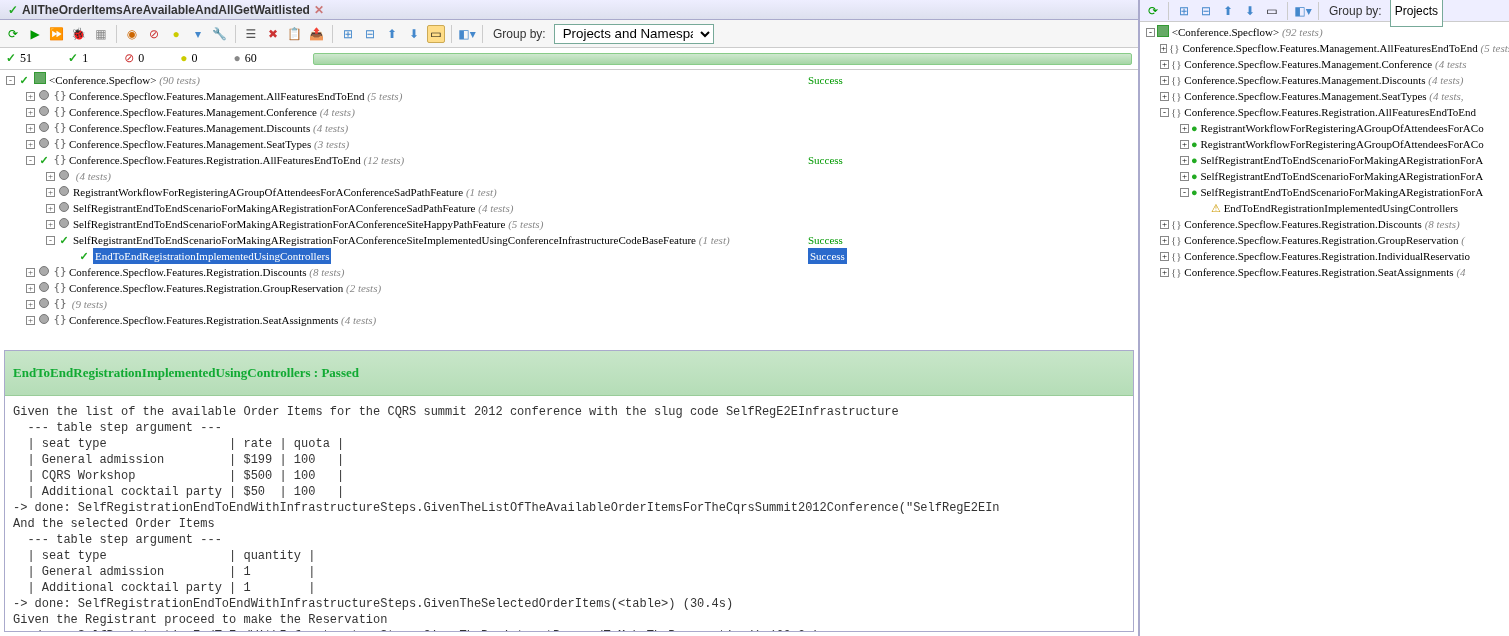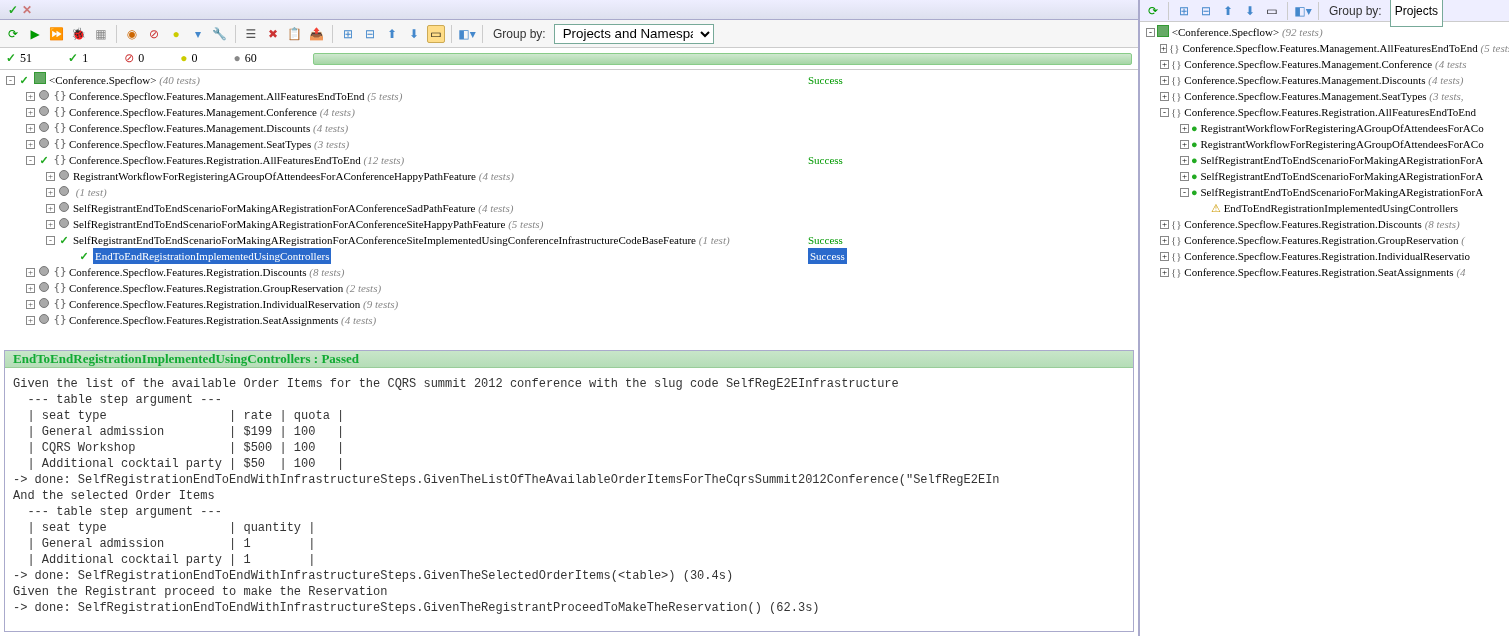--- a/index.html
+++ b/index.html
@@ -26,37 +26,38 @@
   .tree-row .chk { color: #2a2; font-weight: bold; }
   .tree-row .dot { display: inline-block; width: 10px; height: 10px; border-radius: 50%; background: #aaa; border: 1px solid #777; }
   .tree-row .brace { color: #666; font-family: monospace; }
   .tree-row .name { color: #000; }
   .tree-row .count { color: #888; font-style: italic; }
   .tree-row .status-ok { color: #090; position: absolute; left: 808px; }
   .tree-row.selected .name-sel { background: #2a6acc; color: #fff; padding: 0 2px; }
   .tree-row.selected .status-sel { background: #2a6acc; color: #fff; padding: 0 2px; position: absolute; left: 808px; }
   .output-wrap { height: 290px; display: flex; }
   .output-body { flex: 1; border: 1px solid #aac; margin: 4px; overflow: hidden; display: flex; flex-direction: column; }
-  .output-header { background: linear-gradient(#c8e6c9, #b5ddb7); padding: 0 8px; font-family: Tahoma; font-size: 13px; color: #1a3; font-weight: bold; border-bottom: 1px solid #9c9; }
+  .output-header { background: linear-gradient(#c8e6c9, #b5ddb7); padding: 14px 8px; font-family: Tahoma; font-size: 13px; color: #1a3; font-weight: bold; border-bottom: 1px solid #9c9; }
   .output-pre { flex: 1; overflow: auto; padding: 8px; font-family: "Courier New", monospace; font-size: 12px; line-height: 16px; white-space: pre; color: #333; }
   .right-toolbar { height: 22px; background: #eef; border-bottom: 1px solid #ccc; display: flex; align-items: center; gap: 4px; padding: 0 4px; }
   .right-tree { padding: 2px 0; font-family: Tahoma; font-size: 11px; overflow: hidden; }
   .right-row { display: flex; align-items: center; height: 16px; white-space: nowrap; }
   .warn-ico { color: #c90; }
   .ok-ico { color: #2a2; }
   .proj-ico { display:inline-block; width:12px; height:12px; background:#6a6; border:1px solid #393; }
 </style>
 </head>
 <body>
 
 <div class="left-pane">
 
   <div class="tab-bar">
     <div class="tab">
       <span class="chk">✓</span>
+      <span>AllTheOrderItemsAreAvailableAndAllGetWaitlisted</span>
       <span class="x">✕</span>
     </div>
   </div>
 
   <div class="toolbar">
     <span class="tb-btn" style="color:#090">⟳</span>
     <span class="tb-btn" style="color:#090">▶</span>
     <span class="tb-btn" style="color:#090">⏩</span>
     <span class="tb-btn" style="color:#c90">🐞</span>
     <span class="tb-btn" style="color:#888">▦</span>
@@ -109,48 +110,48 @@
       </div>
     <div class="progress"></div>
   </div>
 
   <div class="tree-area" style="position:relative">
     <div class="tree-row" style="padding-left:6px">
       <span class="exp">-</span>
       <span class="ico chk">✓</span>
       <span class="ico"><span class="proj-ico"></span></span>
       <span class="name">&lt;Conference.Specflow&gt;</span>&nbsp;
-      <span class="count">(40 tests)</span>
+      <span class="count">(90 tests)</span>
       <span class="status-ok">Success</span>
     </div>
 
     <div class="tree-row" style="padding-left:26px"><span class="exp">+</span><span class="ico"><span class="dot"></span></span><span class="ico brace">{}</span><span class="name">Conference.Specflow.Features.Management.AllFeaturesEndToEnd</span>&nbsp;<span class="count">(5 tests)</span></div>
     <div class="tree-row" style="padding-left:26px"><span class="exp">+</span><span class="ico"><span class="dot"></span></span><span class="ico brace">{}</span><span class="name">Conference.Specflow.Features.Management.Conference</span>&nbsp;<span class="count">(4 tests)</span></div>
     <div class="tree-row" style="padding-left:26px"><span class="exp">+</span><span class="ico"><span class="dot"></span></span><span class="ico brace">{}</span><span class="name">Conference.Specflow.Features.Management.Discounts</span>&nbsp;<span class="count">(4 tests)</span></div>
     <div class="tree-row" style="padding-left:26px"><span class="exp">+</span><span class="ico"><span class="dot"></span></span><span class="ico brace">{}</span><span class="name">Conference.Specflow.Features.Management.SeatTypes</span>&nbsp;<span class="count">(3 tests)</span></div>
 
     <div class="tree-row" style="padding-left:26px"><span class="exp">-</span><span class="ico chk">✓</span><span class="ico brace">{}</span><span class="name">Conference.Specflow.Features.Registration.AllFeaturesEndToEnd</span>&nbsp;<span class="count">(12 tests)</span><span class="status-ok">Success</span></div>
 
-    <div class="tree-row" style="padding-left:46px"><span class="exp">+</span><span class="ico"><span class="dot"></span></span><span class="name">RegistrantWorkflowForRegisteringAGroupOfAttendeesForAConferenceHappyPathFeature</span>&nbsp;<span class="count">(4 tests)</span></div>
-    <div class="tree-row" style="padding-left:46px"><span class="exp">+</span><span class="ico"><span class="dot"></span></span>&nbsp;<span class="count">(1 test)</span></div>
+    <div class="tree-row" style="padding-left:46px"><span class="exp">+</span><span class="ico"><span class="dot"></span></span>&nbsp;<span class="count">(4 tests)</span></div>
+    <div class="tree-row" style="padding-left:46px"><span class="exp">+</span><span class="ico"><span class="dot"></span></span><span class="name">RegistrantWorkflowForRegisteringAGroupOfAttendeesForAConferenceSadPathFeature</span>&nbsp;<span class="count">(1 test)</span></div>
     <div class="tree-row" style="padding-left:46px"><span class="exp">+</span><span class="ico"><span class="dot"></span></span><span class="name">SelfRegistrantEndToEndScenarioForMakingARegistrationForAConferenceSadPathFeature</span>&nbsp;<span class="count">(4 tests)</span></div>
     <div class="tree-row" style="padding-left:46px"><span class="exp">+</span><span class="ico"><span class="dot"></span></span><span class="name">SelfRegistrantEndToEndScenarioForMakingARegistrationForAConferenceSiteHappyPathFeature</span>&nbsp;<span class="count">(5 tests)</span></div>
 
     <div class="tree-row" style="padding-left:46px"><span class="exp">-</span><span class="ico chk">✓</span><span class="name">SelfRegistrantEndToEndScenarioForMakingARegistrationForAConferenceSiteImplementedUsingConferenceInfrastructureCodeBaseFeature</span>&nbsp;<span class="count">(1 test)</span><span class="status-ok">Success</span></div>
 
     <div class="tree-row selected" style="padding-left:66px">
         <span class="exp blank"></span>
         <span class="ico chk">✓</span>
         <span class="name-sel">EndToEndRegistrationImplementedUsingControllers</span>
         <span class="status-sel">Success</span>
       </div>
 
     <div class="tree-row" style="padding-left:26px"><span class="exp">+</span><span class="ico"><span class="dot"></span></span><span class="ico brace">{}</span><span class="name">Conference.Specflow.Features.Registration.Discounts</span>&nbsp;<span class="count">(8 tests)</span></div>
     <div class="tree-row" style="padding-left:26px"><span class="exp">+</span><span class="ico"><span class="dot"></span></span><span class="ico brace">{}</span><span class="name">Conference.Specflow.Features.Registration.GroupReservation</span>&nbsp;<span class="count">(2 tests)</span></div>
-    <div class="tree-row" style="padding-left:26px"><span class="exp">+</span><span class="ico"><span class="dot"></span></span><span class="ico brace">{}</span><span class="name">Conference.Specflow.Features.Registration.IndividualReservation</span>&nbsp;<span class="count">(9 tests)</span></div>
+    <div class="tree-row" style="padding-left:26px"><span class="exp">+</span><span class="ico"><span class="dot"></span></span><span class="ico brace">{}</span>&nbsp;<span class="count">(9 tests)</span></div>
     <div class="tree-row" style="padding-left:26px"><span class="exp">+</span><span class="ico"><span class="dot"></span></span><span class="ico brace">{}</span><span class="name">Conference.Specflow.Features.Registration.SeatAssignments</span>&nbsp;<span class="count">(4 tests)</span></div>
   </div>
 
   <div class="output-wrap">
     <div class="output-body">
       <div class="output-header">EndToEndRegistrationImplementedUsingControllers : Passed</div>
       <pre class="output-pre">Given the list of the available Order Items for the CQRS summit 2012 conference with the slug code SelfRegE2EInfrastructure
   --- table step argument ---
   | seat type                 | rate | quota |
   | General admission         | $199 | 100   |
@@ -184,21 +185,21 @@
     <span class="groupby-label">Group by:</span>
     <span style="border:1px solid #7a9;padding:8px 4px;background:#fff">Projects</span>
   </div>
 
   <div class="right-tree">
     <div class="right-row" style="padding-left:6px"><span class="exp" style="width:9px;height:9px;border:1px solid #888;font-size:9px;line-height:7px;text-align:center;margin-right:2px">-</span><span class="ico"><span class="proj-ico"></span></span>&nbsp;<span>&lt;Conference.Specflow&gt;</span>&nbsp;<span class="count" style="color:#888;font-style:italic">(92 tests)</span></div>
 
     <div class="right-row" style="padding-left:20px"><span style="width:9px;height:9px;border:1px solid #888;font-size:9px;line-height:7px;text-align:center;margin-right:2px">+</span><span class="brace" style="color:#666">{}</span>&nbsp;<span>Conference.Specflow.Features.Management.AllFeaturesEndToEnd</span>&nbsp;<span style="color:#888;font-style:italic">(5 tests)</span></div>
     <div class="right-row" style="padding-left:20px"><span style="width:9px;height:9px;border:1px solid #888;font-size:9px;line-height:7px;text-align:center;margin-right:2px">+</span><span class="brace" style="color:#666">{}</span>&nbsp;<span>Conference.Specflow.Features.Management.Conference</span>&nbsp;<span style="color:#888;font-style:italic">(4 tests</span></div>
     <div class="right-row" style="padding-left:20px"><span style="width:9px;height:9px;border:1px solid #888;font-size:9px;line-height:7px;text-align:center;margin-right:2px">+</span><span class="brace" style="color:#666">{}</span>&nbsp;<span>Conference.Specflow.Features.Management.Discounts</span>&nbsp;<span style="color:#888;font-style:italic">(4 tests)</span></div>
-    <div class="right-row" style="padding-left:20px"><span style="width:9px;height:9px;border:1px solid #888;font-size:9px;line-height:7px;text-align:center;margin-right:2px">+</span><span class="brace" style="color:#666">{}</span>&nbsp;<span>Conference.Specflow.Features.Management.SeatTypes</span>&nbsp;<span style="color:#888;font-style:italic">(3 tests,</span></div>
+    <div class="right-row" style="padding-left:20px"><span style="width:9px;height:9px;border:1px solid #888;font-size:9px;line-height:7px;text-align:center;margin-right:2px">+</span><span class="brace" style="color:#666">{}</span>&nbsp;<span>Conference.Specflow.Features.Management.SeatTypes</span>&nbsp;<span style="color:#888;font-style:italic">(4 tests,</span></div>
     <div class="right-row" style="padding-left:20px"><span style="width:9px;height:9px;border:1px solid #888;font-size:9px;line-height:7px;text-align:center;margin-right:2px">-</span><span class="brace" style="color:#666">{}</span>&nbsp;<span>Conference.Specflow.Features.Registration.AllFeaturesEndToEnd</span></div>
 
     <div class="right-row" style="padding-left:40px"><span style="width:9px;height:9px;border:1px solid #888;font-size:9px;line-height:7px;text-align:center;margin-right:2px">+</span><span class="ok-ico">●</span>&nbsp;<span>RegistrantWorkflowForRegisteringAGroupOfAttendeesForACo</span></div>
     <div class="right-row" style="padding-left:40px"><span style="width:9px;height:9px;border:1px solid #888;font-size:9px;line-height:7px;text-align:center;margin-right:2px">+</span><span class="ok-ico">●</span>&nbsp;<span>RegistrantWorkflowForRegisteringAGroupOfAttendeesForACo</span></div>
     <div class="right-row" style="padding-left:40px"><span style="width:9px;height:9px;border:1px solid #888;font-size:9px;line-height:7px;text-align:center;margin-right:2px">+</span><span class="ok-ico">●</span>&nbsp;<span>SelfRegistrantEndToEndScenarioForMakingARegistrationForA</span></div>
     <div class="right-row" style="padding-left:40px"><span style="width:9px;height:9px;border:1px solid #888;font-size:9px;line-height:7px;text-align:center;margin-right:2px">+</span><span class="ok-ico">●</span>&nbsp;<span>SelfRegistrantEndToEndScenarioForMakingARegistrationForA</span></div>
     <div class="right-row" style="padding-left:40px"><span style="width:9px;height:9px;border:1px solid #888;font-size:9px;line-height:7px;text-align:center;margin-right:2px">-</span><span class="ok-ico">●</span>&nbsp;<span>SelfRegistrantEndToEndScenarioForMakingARegistrationForA</span></div>
     <div class="right-row" style="padding-left:60px"><span style="width:11px"></span><span class="warn-ico">⚠</span>&nbsp;<span>EndToEndRegistrationImplementedUsingControllers</span></div>
 
     <div class="right-row" style="padding-left:20px"><span style="width:9px;height:9px;border:1px solid #888;font-size:9px;line-height:7px;text-align:center;margin-right:2px">+</span><span class="brace" style="color:#666">{}</span>&nbsp;<span>Conference.Specflow.Features.Registration.Discounts</span>&nbsp;<span style="color:#888;font-style:italic">(8 tests)</span></div>

